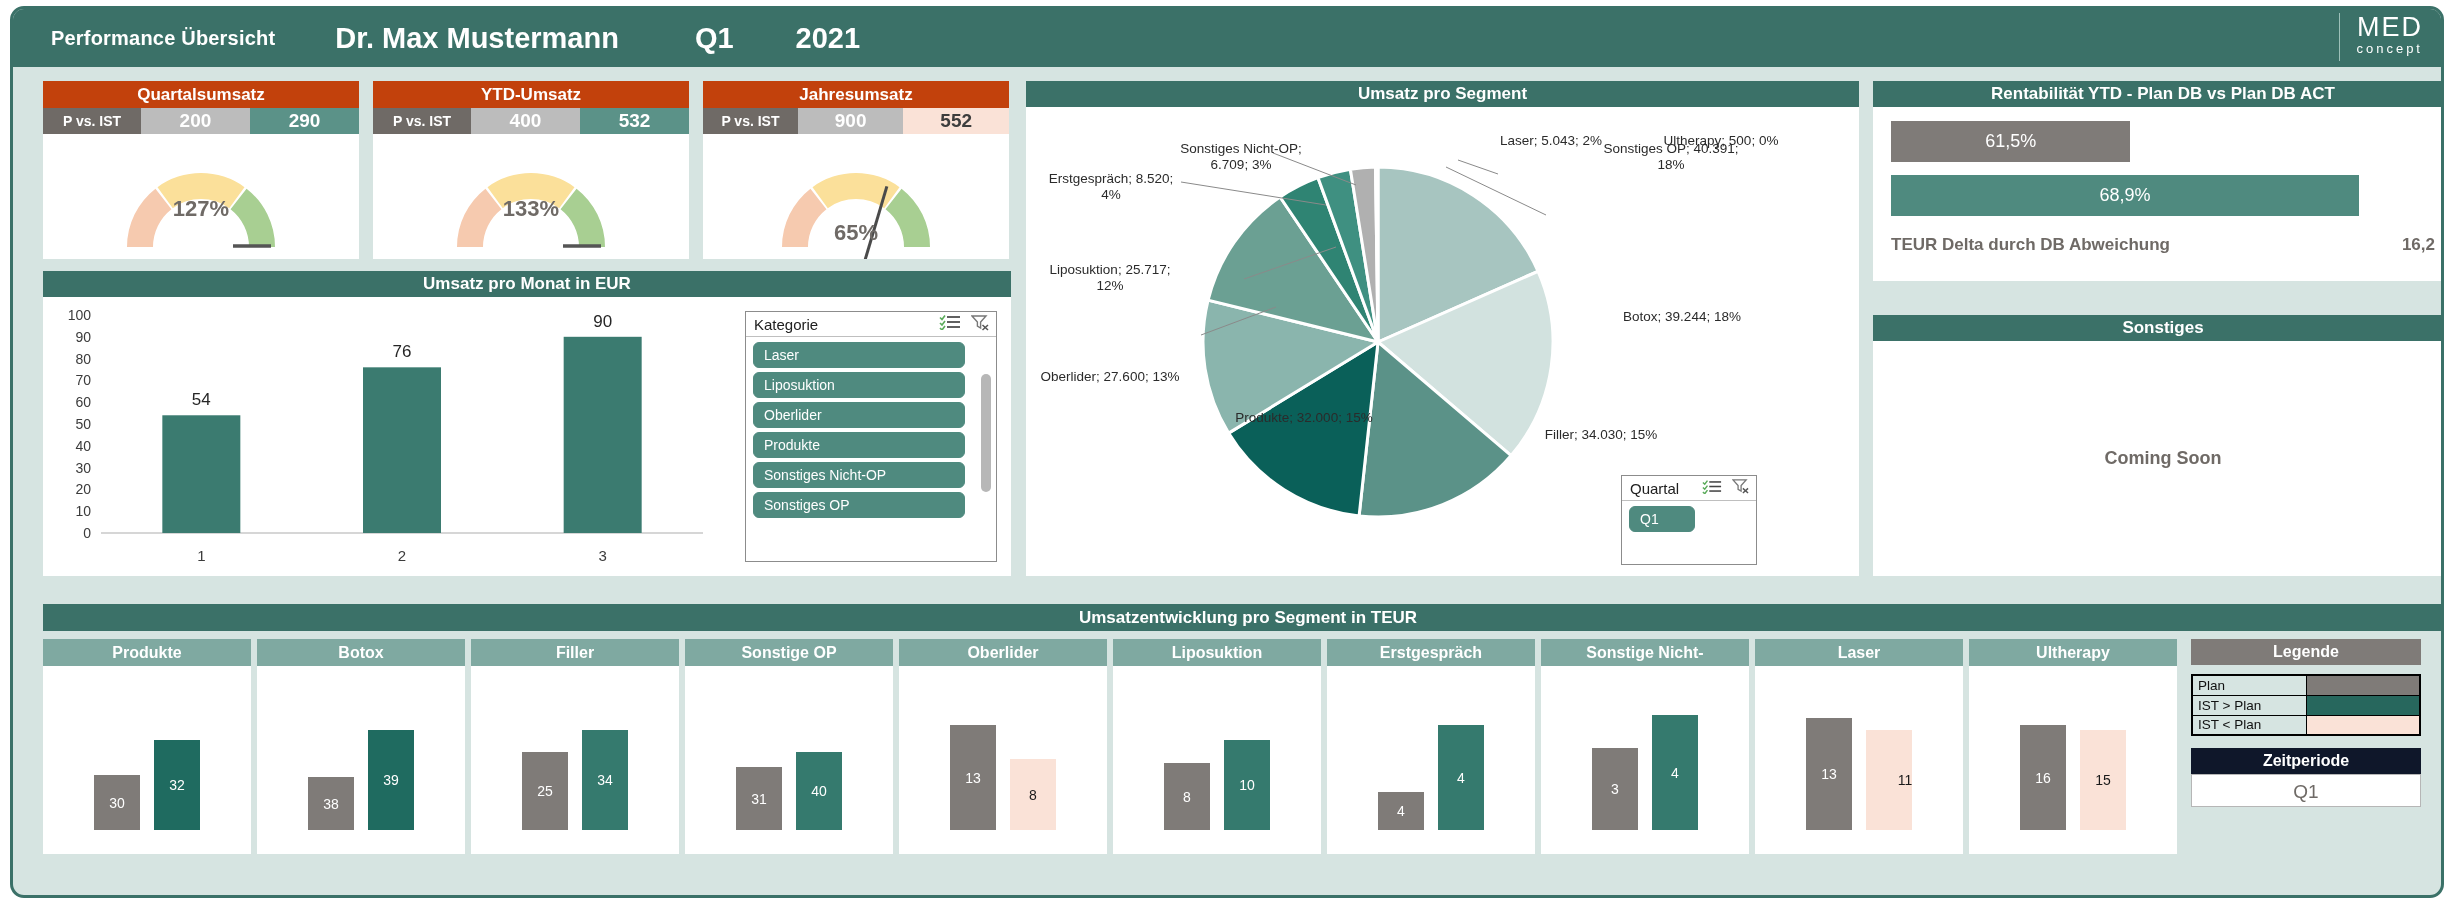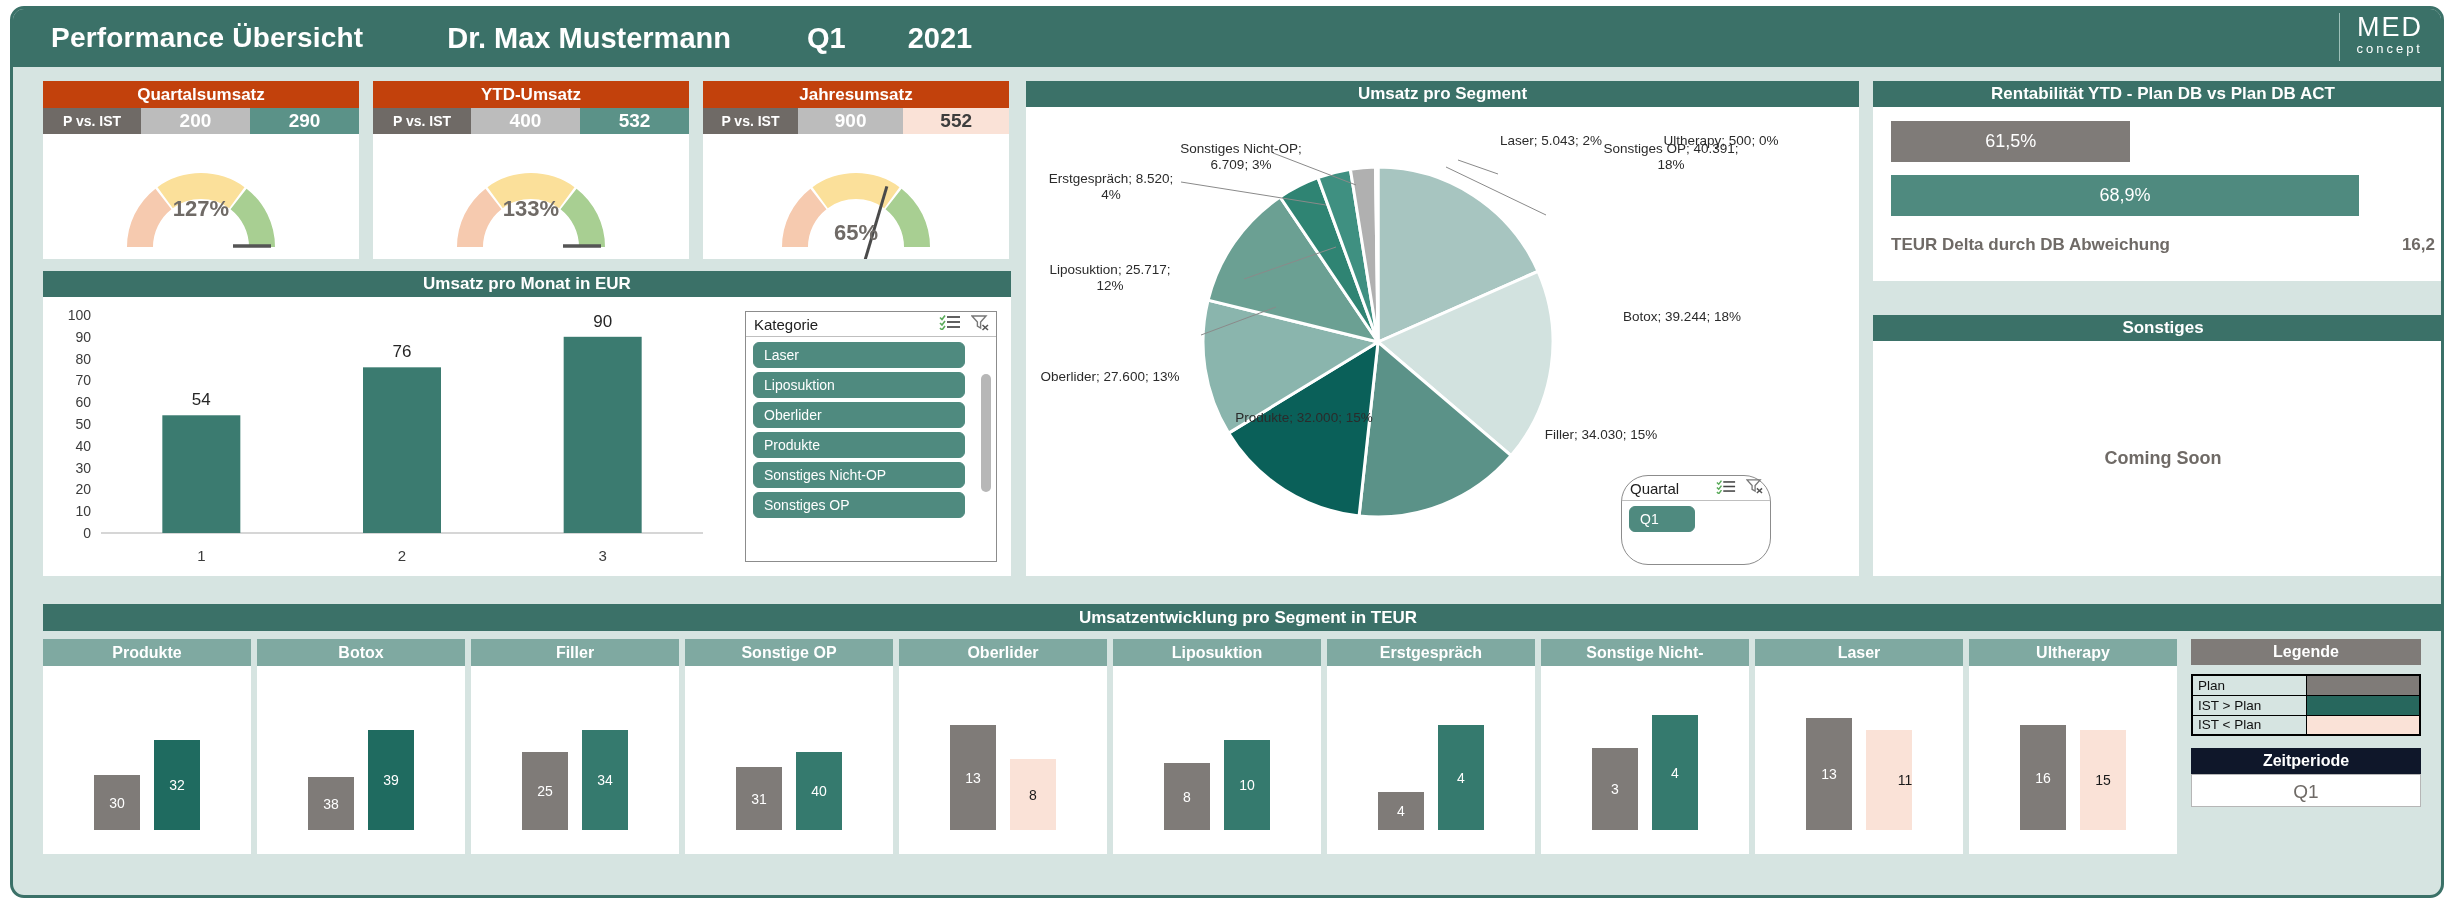--- a/index.html
+++ b/index.html
@@ -25,25 +25,25 @@
     overflow: hidden;
   }
   
   .header {
     position: absolute; left: 0; top: 0;
     width: 100%; height: 58px;
     background: #3b7168;
     display: flex; align-items: center;
   }
   .header .h-title {
-    color: #ffffff; font-weight: bold; font-size: 28px;
+    color: #ffffff; font-weight: bold; font-size: 20px;
     letter-spacing: .2px; margin-left: 38px;
   }
   .header .h-doctor {
-    color: #ffffff; font-weight: bold; font-size: 29px; margin-left: 84px;
+    color: #ffffff; font-weight: bold; font-size: 29px; margin-left: 60px;
   }
   .header .h-quarter {
     color: #ffffff; font-weight: bold; font-size: 29px; margin-left: 76px;
   }
   .header .h-year {
     color: #ffffff; font-weight: bold; font-size: 29px; margin-left: 62px;
   }
   .logo {
     position: absolute; right: 18px; top: 4px;
     text-align: right; color: #ffffff;
@@ -347,21 +347,21 @@
 12%</div>
             <div class="pie-label" style="left: -10px; top: 64px; width: 190px;">Erstgespräch; 8.520;
 4%</div>
             <div class="pie-label" style="left: 120px; top: 34px; width: 190px;">Sonstiges Nicht-OP;
 6.709; 3%</div>
             <div class="pie-label" style="left: 440px; top: 26px; width: 170px;">Laser; 5.043; 2%</div>
             <div class="pie-label" style="left: 610px; top: 26px; width: 170px;">Ultherapy; 500; 0%</div>
           </div>
 
         
-        <div class="slicer" id="qSlicer" style="left:595px; top:368px; width:150px; height:90px;border-radius:27px;">
+        <div class="slicer" id="qSlicer" style="left:595px; top:368px; width:136px; height:90px;">
           <div class="slicer-head">
             <span class="s-name">Quartal</span>
             <span class="slicer-icons">
               <span>
                 <svg width="20" height="15" viewBox="0 0 22 16">
                   <path d="M1 3.5 L3 5.5 L6 1.5" stroke="#5aab5a" stroke-width="1.6" fill="none"></path>
                   <path d="M1 9 L3 11 L6 7" stroke="#5aab5a" stroke-width="1.6" fill="none"></path>
                   <path d="M1 14 L3 16 L6 12" stroke="#5aab5a" stroke-width="1.6" fill="none"></path>
                   <line x1="8" y1="3" x2="21" y2="3" stroke="#444" stroke-width="1.7"></line>
                   <line x1="8" y1="8" x2="21" y2="8" stroke="#444" stroke-width="1.7"></line>

